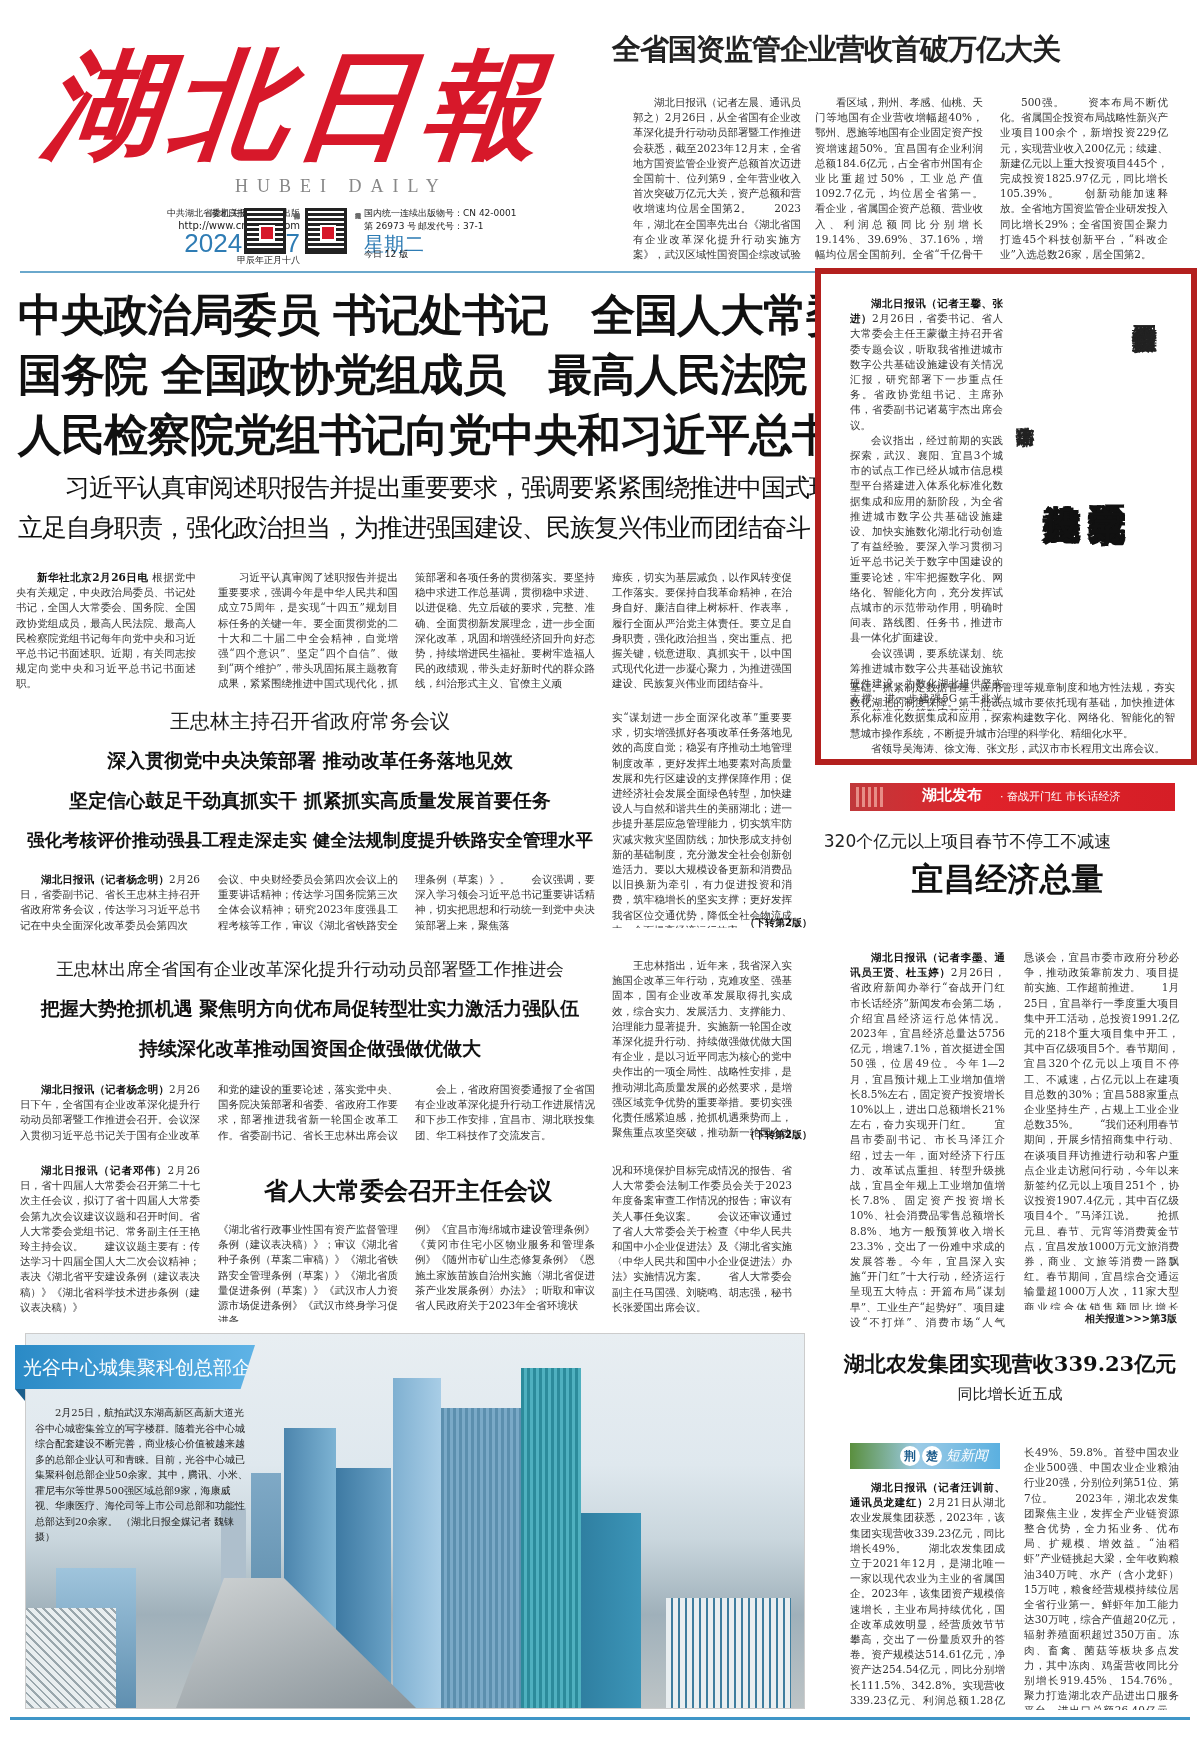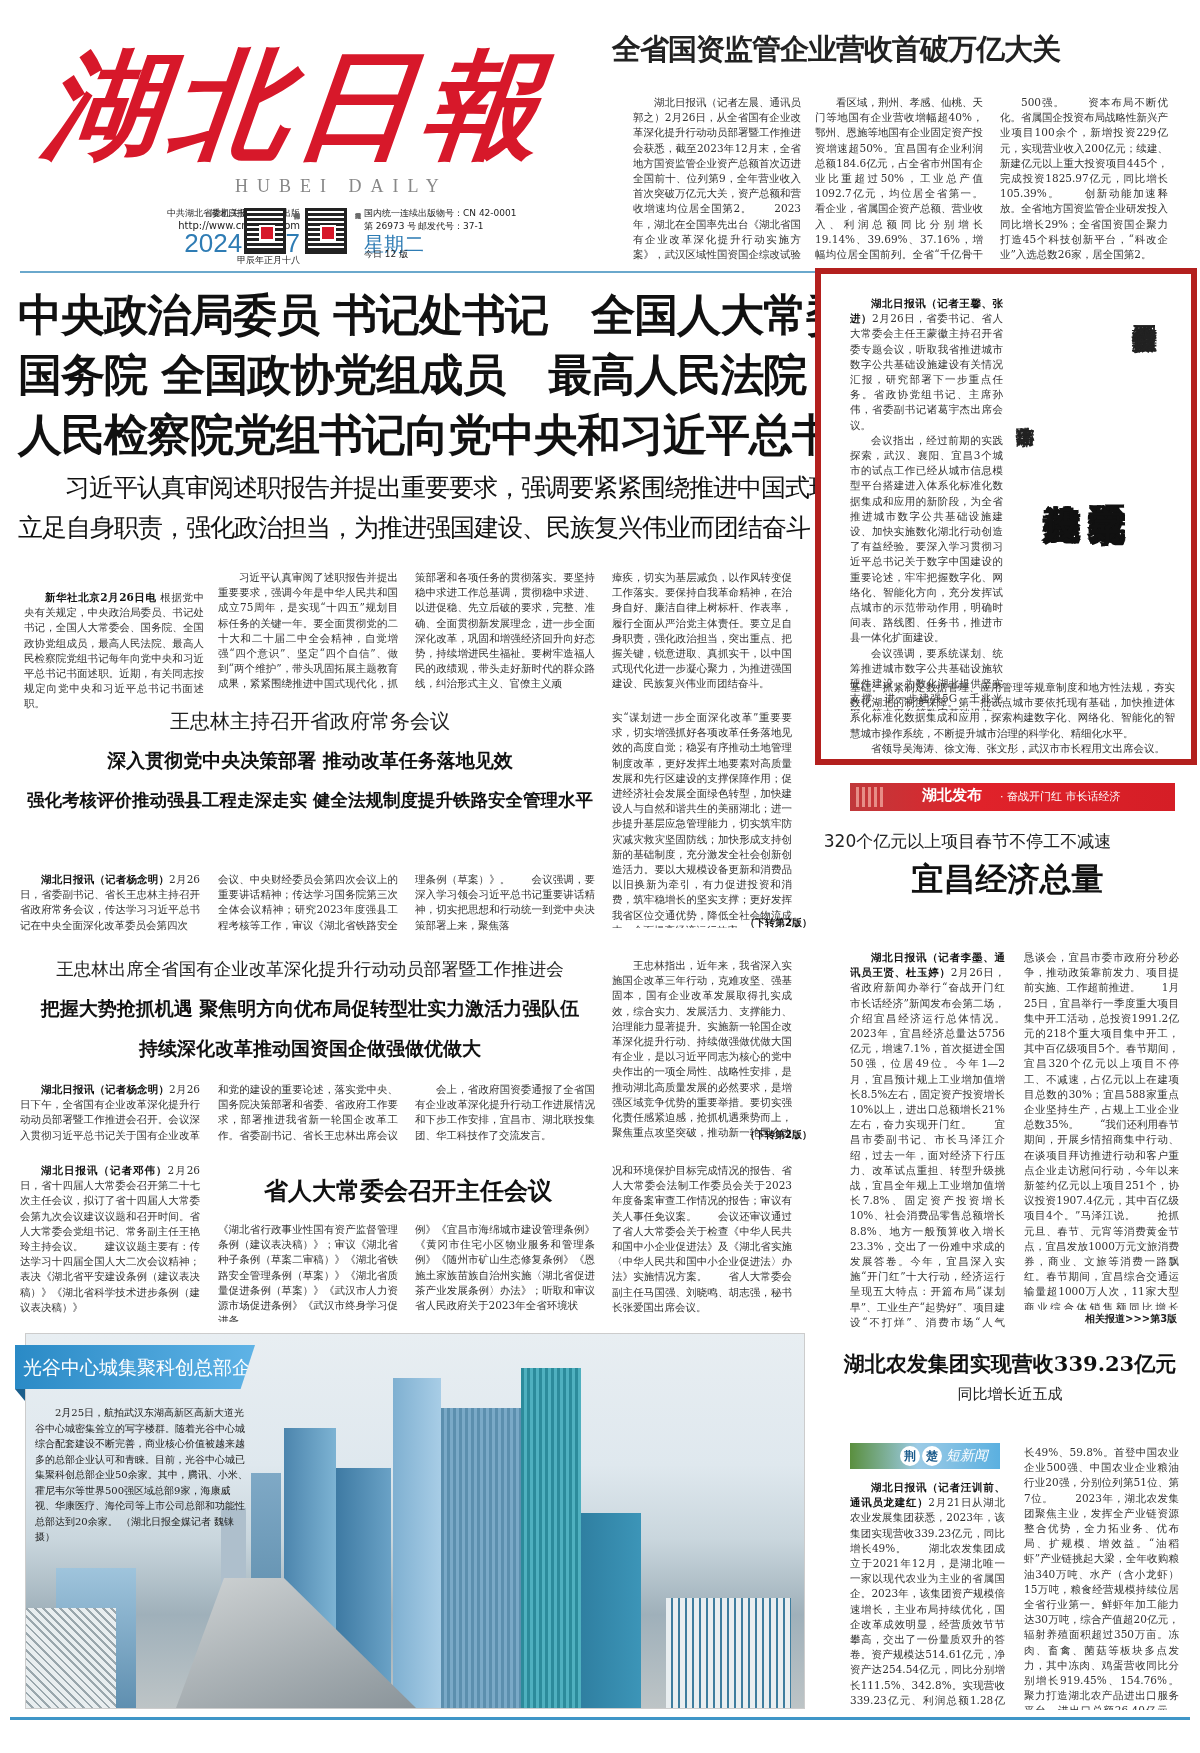--- a/index.html
+++ b/index.html
@@ -78,21 +78,21 @@
   </div>
 
 <div class="abs" style="left:18px; top:285px; width:795px;">
   <div class="hl-main">中央政治局委员 书记处书记　全国人大常委会</div>
   <div class="hl-main">国务院 全国政协党组成员　最高人民法院 最高</div>
   <div class="hl-main">人民检察院党组书记向党中央和习近平总书记述职</div>
 </div>
 <div class="abs hl-sub" style="left:65px; top:468px;">习近平认真审阅述职报告并提出重要要求，强调要紧紧围绕推进中国式现代化，</div>
 <div class="abs hl-sub" style="left:18px; top:508px;">立足自身职责，强化政治担当，为推进强国建设、民族复兴伟业而团结奋斗</div>
 
-<div class="col body-text" style="left:24px; top:570px; width:180px; height:120px;margin-top:20px;">
+<div class="col body-text" style="left:16px; top:570px; width:180px; height:120px;">
     <p><span class="lead">新华社北京2月26日电</span> <span>根据党中央有关规定，中央政治局委员、书记处书记，全国人大常委会、国务院、全国政协党组成员，最高人民法院、最高人民检察院党组书记每年向党中央和习近平总书记书面述职。近期，有关同志按规定向党中央和习近平总书记书面述职。</span></p>
   </div>
 <div class="col body-text" style="left:218px; top:570px; width:180px; height:120px;">
     <p>习近平认真审阅了述职报告并提出重要要求，强调今年是中华人民共和国成立75周年，是实现“十四五”规划目标任务的关键一年。要全面贯彻党的二十大和二十届二中全会精神，自觉增强“四个意识”、坚定“四个自信”、做到“两个维护”，带头巩固拓展主题教育成果，紧紧围绕推进中国式现代化，抓好党中央决</p>
   </div>
 <div class="col body-text" style="left:415px; top:570px; width:180px; height:120px;">
     <p style="text-indent:0">策部署和各项任务的贯彻落实。要坚持稳中求进工作总基调，贯彻稳中求进、以进促稳、先立后破的要求，完整、准确、全面贯彻新发展理念，进一步全面深化改革，巩固和增强经济回升向好态势，持续增进民生福祉。要树牢造福人民的政绩观，带头走好新时代的群众路线，纠治形式主义、官僚主义顽</p>
   </div>
 <div class="col body-text" style="left:612px; top:570px; width:180px; height:120px;">
     <p style="text-indent:0">瘴疾，切实为基层减负，以作风转变促工作落实。要保持自我革命精神，在治身自好、廉洁自律上树标杆、作表率，履行全面从严治党主体责任。要立足自身职责，强化政治担当，突出重点、把握关键，锐意进取、真抓实干，以中国式现代化进一步凝心聚力，为推进强国建设、民族复兴伟业而团结奋斗。</p>
@@ -141,20 +141,21 @@
 <div class="col body-text" style="left:850px; top:1480px; width:155px; height:230px;">
     <p><span class="lead">湖北日报讯（记者汪训前、通讯员龙建红）</span><span>2月21日从湖北农业发展集团获悉，2023年，该集团实现营收339.23亿元，同比增长49%。　　湖北农发集团成立于2021年12月，是湖北唯一一家以现代农业为主业的省属国企。2023年，该集团资产规模倍速增长，主业布局持续优化，国企改革成效明显，经营质效节节攀高，交出了一份量质双升的答卷。资产规模达514.61亿元，净资产达254.54亿元，同比分别增长111.5%、342.8%。实现营收339.23亿元、利润总额1.28亿元，同比分别增</span></p>
   </div>
 <div class="col body-text" style="left:1024px; top:1445px; width:155px; height:265px;">
     <p style="text-indent:0">长49%、59.8%。首登中国农业企业500强、中国农业企业粮油行业20强，分别位列第51位、第7位。　　2023年，湖北农发集团聚焦主业，发挥全产业链资源整合优势，全力拓业务、优布局、扩规模、增效益。“油稻虾”产业链挑起大梁，全年收购粮油340万吨、水产（含小龙虾）15万吨，粮食经营规模持续位居全省行业第一。鲜虾年加工能力达30万吨，综合产值超20亿元，辐射养殖面积超过350万亩。冻肉、畜禽、菌菇等板块多点发力，其中冻肉、鸡蛋营收同比分别增长919.45%、154.76%。聚力打造湖北农产品进出口服务平台，进出口总额26.40亿元，同比增长154.63%。</p>
   </div>
 
 <div class="abs kicker" style="left:20px; top:708px; width:580px; font-size:20px;">王忠林主持召开省政府常务会议</div>
 <div class="abs hl-serif" style="left:20px; top:740px; width:580px; font-size:19px; line-height:40px;">
   <div>深入贯彻党中央决策部署 推动改革任务落地见效</div>
+  <div>坚定信心鼓足干劲真抓实干 抓紧抓实高质量发展首要任务</div>
   <div style="font-size:17.5px;">强化考核评价推动强县工程走深走实 健全法规制度提升铁路安全管理水平</div>
 </div>
 <div class="col body-text" style="left:20px; top:872px; width:180px; height:62px;">
     <p><span class="lead">湖北日报讯（记者杨念明）</span><span>2月26日，省委副书记、省长王忠林主持召开省政府常务会议，传达学习习近平总书记在中央全面深化改革委员会第四次</span></p>
   </div>
 <div class="col body-text" style="left:218px; top:872px; width:180px; height:62px;">
     <p style="text-indent:0">会议、中央财经委员会第四次会议上的重要讲话精神；传达学习国务院第三次全体会议精神；研究2023年度强县工程考核等工作，审议《湖北省铁路安全管</p>
   </div>
 <div class="col body-text" style="left:415px; top:872px; width:180px; height:62px;">
     <p style="text-indent:0">理条例（草案）》。　　会议强调，要深入学习领会习近平总书记重要讲话精神，切实把思想和行动统一到党中央决策部署上来，聚焦落</p>

